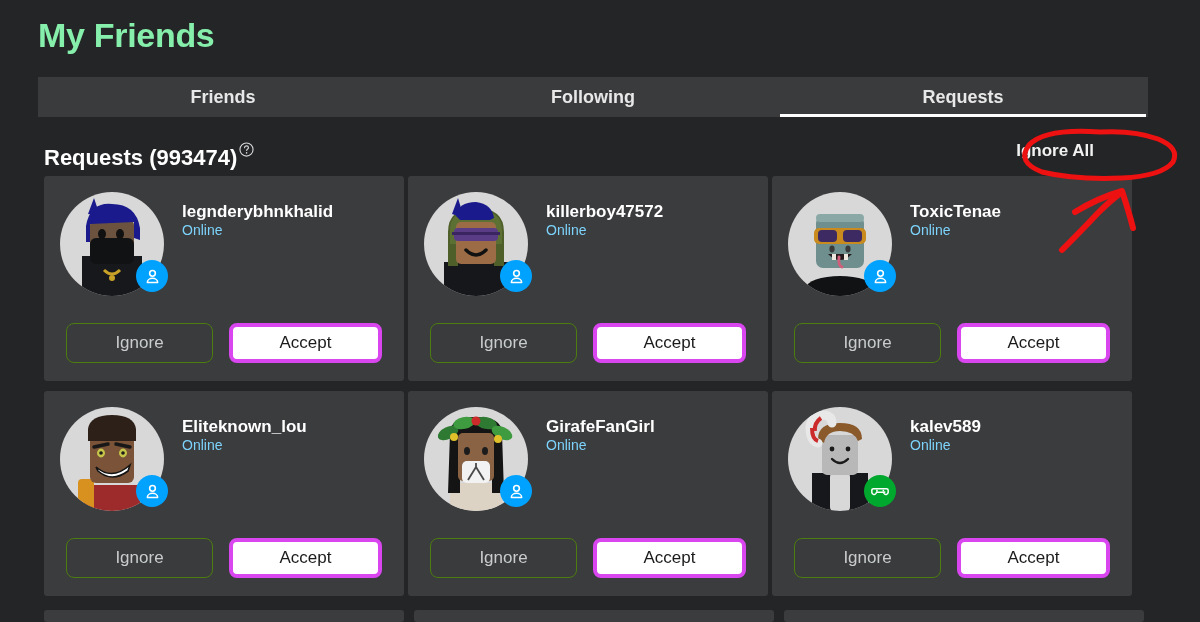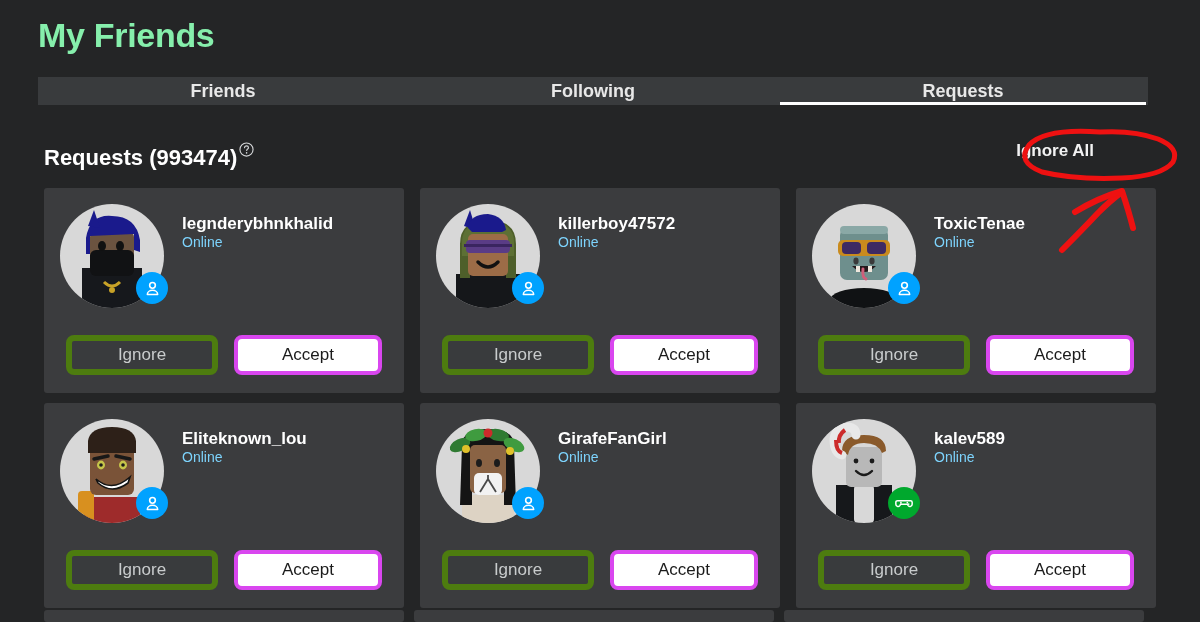--- a/index.html
+++ b/index.html
@@ -14,21 +14,21 @@
   
   .page-title {
     position: absolute; left: 38px; top: 16px;
     font-size: 34px; font-weight: 700; color: #86efac;
     letter-spacing: -0.3px;
   }
 
   
   .tabbar {
     position: absolute; left: 38px; top: 77px;
-    width: 1110px; height: 28px;
+    width: 1110px; height: 40px;
     background: #393b3d;
     display: flex;
   }
   .tab {
     flex: 1 1 0; position: relative;
     display: flex; align-items: center; justify-content: center;
     font-size: 18px; font-weight: 600; color: #e8e8e8;
     cursor: pointer;
   }
   .tab .tab-underline {
@@ -54,25 +54,25 @@
   .ignore-all-btn {
     position: absolute; right: 46px; top: 3px;
     font-size: 17px; font-weight: 600; color: #f2f2f2;
     background: transparent; border: none; cursor: pointer;
     font-family: "Liberation Sans", sans-serif;
     padding: 2px 4px;
   }
 
   
   .grid {
-    position: absolute; left: 44px; top: 188px;
+    position: absolute; left: 44px; top: 176px;
     width: 1102px;
     display: grid;
     grid-template-columns: repeat(3, 360px);
-    gap: 10px 16px;
+    gap: 10px 4px;
   }
   .card {
     width: 360px; height: 205px;
     background: #3b3c3e;
     border-radius: 3px;
     position: relative;
   }
   .card-top { display: flex; padding: 16px 0 0 16px; }
 
   .avatar-wrap { position: relative; width: 104px; height: 104px; flex: 0 0 104px; }
@@ -99,21 +99,21 @@
 
   .card-actions {
     position: absolute; left: 22px; right: 22px; bottom: 18px;
     display: flex; gap: 16px;
   }
   .btn {
     flex: 1 1 0; height: 40px; border-radius: 8px;
     font-size: 17px; font-family: "Liberation Sans", sans-serif;
     cursor: pointer; display: flex; align-items: center; justify-content: center;
   }
-  .btn-ignore { background: #393b3d; border: 6px solid #4d7c0f; color: #c9cccd; }
+  .btn-ignore { background: #393b3d; border: 1px solid #4d7c0f; color: #c9cccd; }
   .btn-accept { background: #ffffff; border: 4px solid #d946ef; color: #1b1b1b; }
 
   
   .annotations {
     position: absolute; left: 0; top: 0; width: 1200px; height: 622px;
     pointer-events: none;
   }
 </style>
 </head>
 <body>

